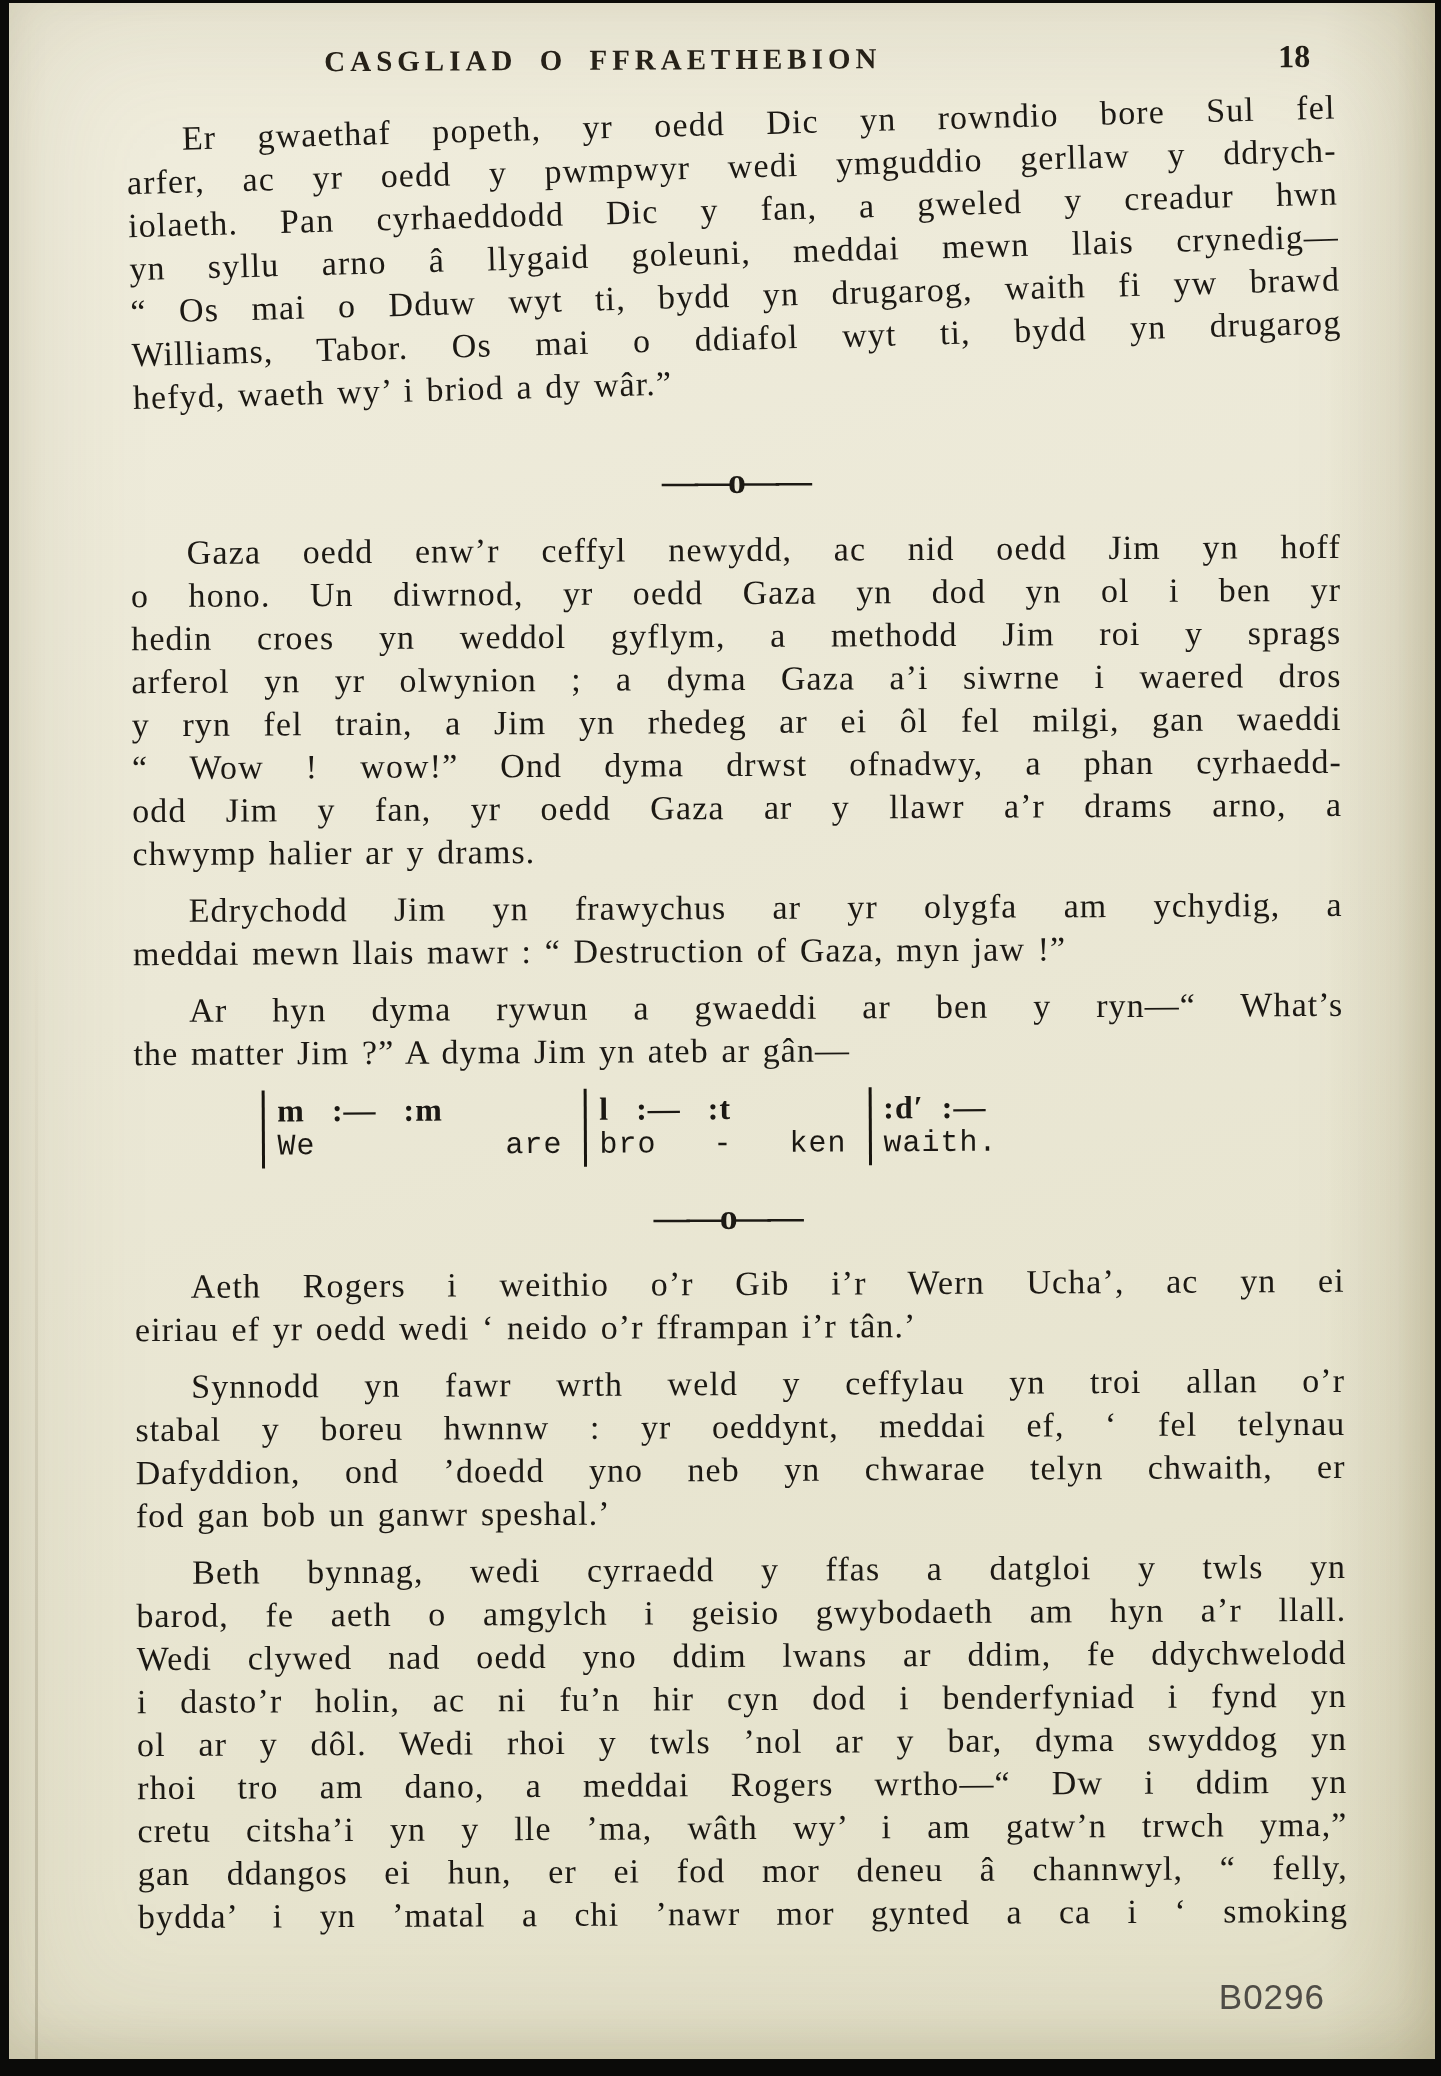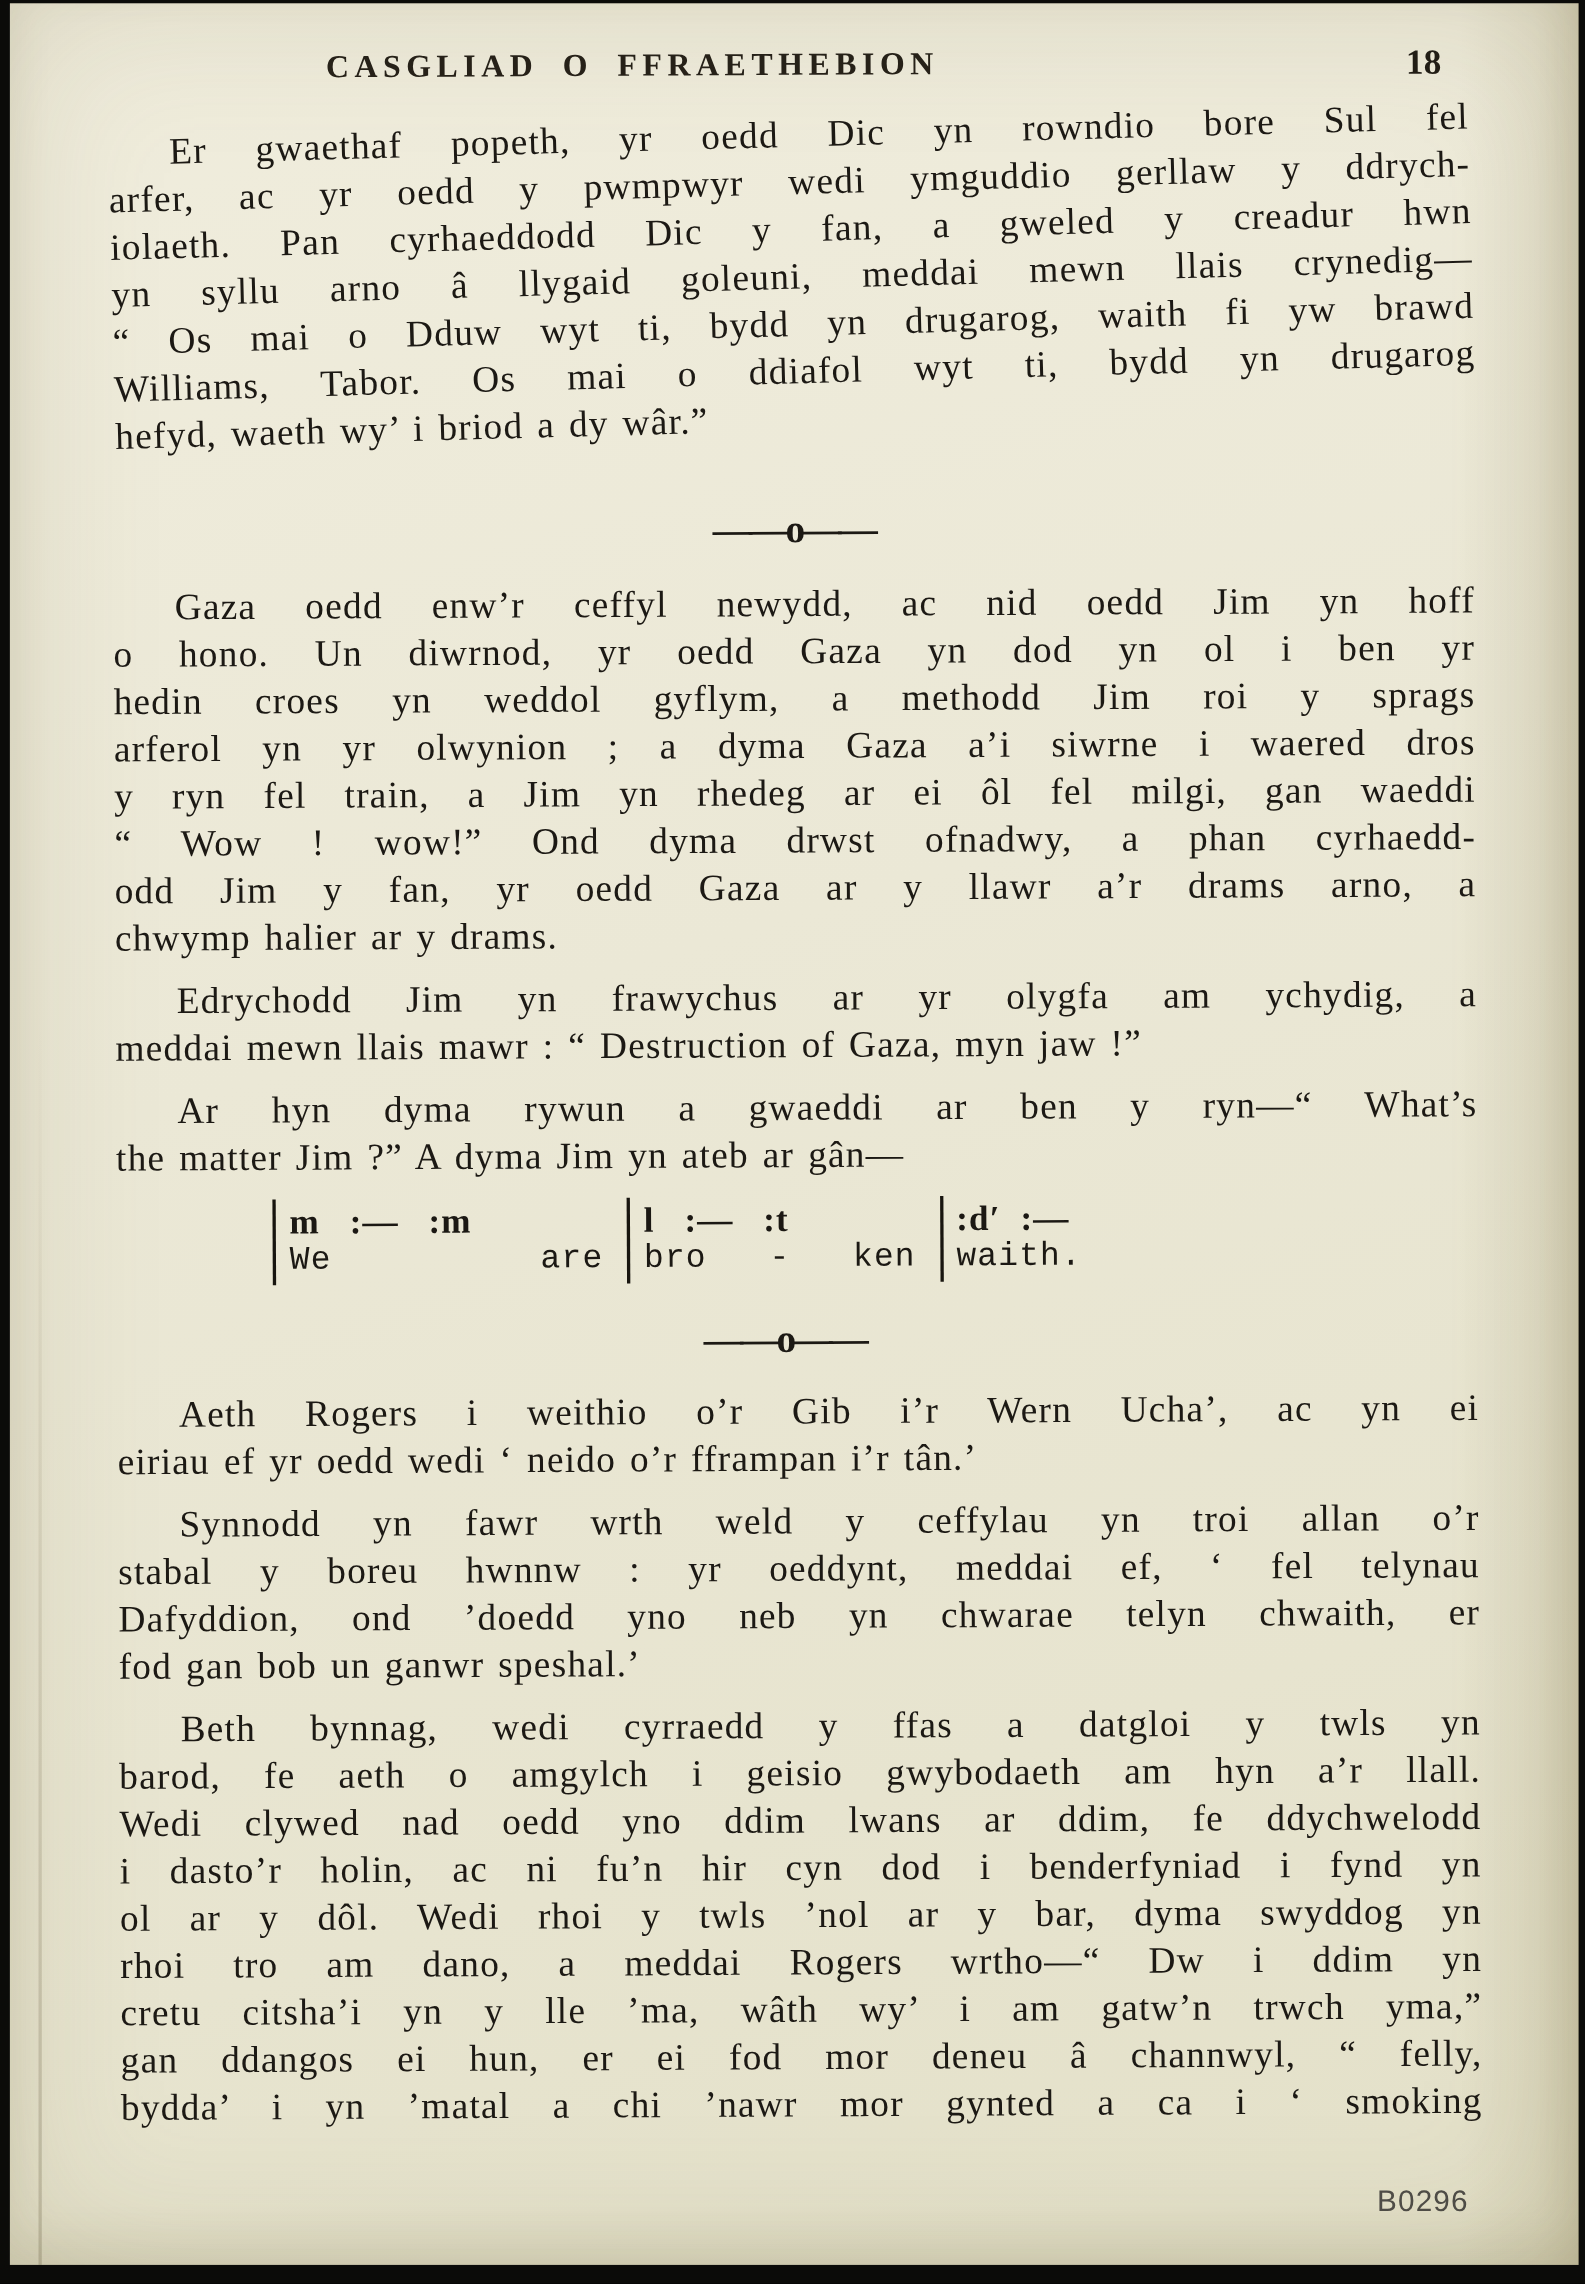--- a/index.html
+++ b/index.html
@@ -16,20 +16,21 @@
   }
   .page {
     position: absolute;
     top: 3px; left: 9px; right: 6px; bottom: 17px;
     background:
       linear-gradient(to left, rgba(146,134,88,0.22) 0px, rgba(146,134,88,0.10) 40px, rgba(146,134,88,0) 110px),
       linear-gradient(163deg, #f0eddd 0%, #ebe8d6 42%, #e7e4cf 75%, #e3e0c8 100%);
     box-shadow: inset 0 0 140px rgba(118,106,62,0.18), inset 0 -18px 40px rgba(100,90,50,0.12);
     overflow: hidden;
     color: #1b1813;
+    padding-left: 28px;
   }
   .page::before {   
     content: "";
     position: absolute; left: 26px; top: 45%; bottom: 0;
     width: 3px;
     background: linear-gradient(to bottom, rgba(90,80,50,0), rgba(90,80,50,0.25));
   }
   .content {
     position: relative;
     padding: 40px 92px 0 96px;
@@ -99,23 +100,23 @@
   }
   .measure .lyrics {
     font-size: 30px; line-height: 36px;
     white-space: pre;
     letter-spacing: 1px;
     font-family: Liberation Mono, monospace;
   }
   
   .stamp {
     position: absolute;
-    right: 100px; bottom: 42px;
+    right: 110px; bottom: 42px;
     font-family: "Liberation Sans", "DejaVu Sans", sans-serif;
-    font-size: 27px;
+    font-size: 35px;
     color: #4e4c46;
     letter-spacing: 1px;
   }
 </style>
 </head>
 <body>
 
 <div class="scan">
   <div class="page">
     <div class="content">

